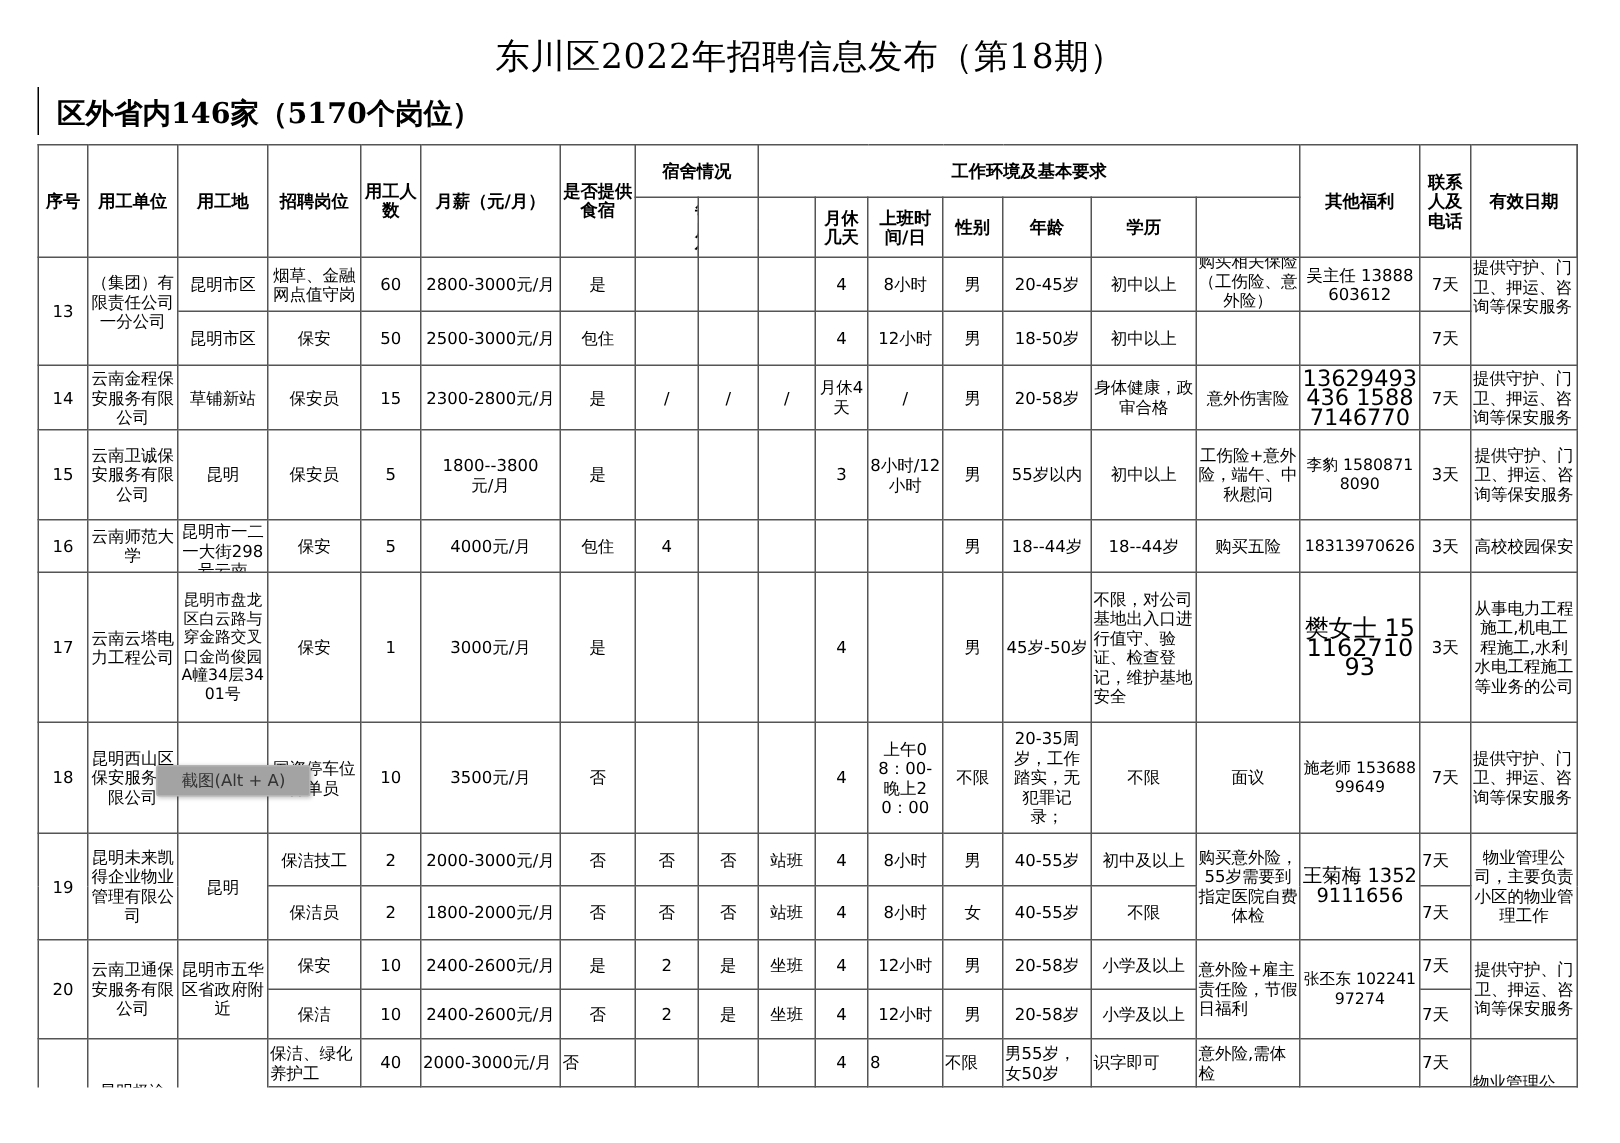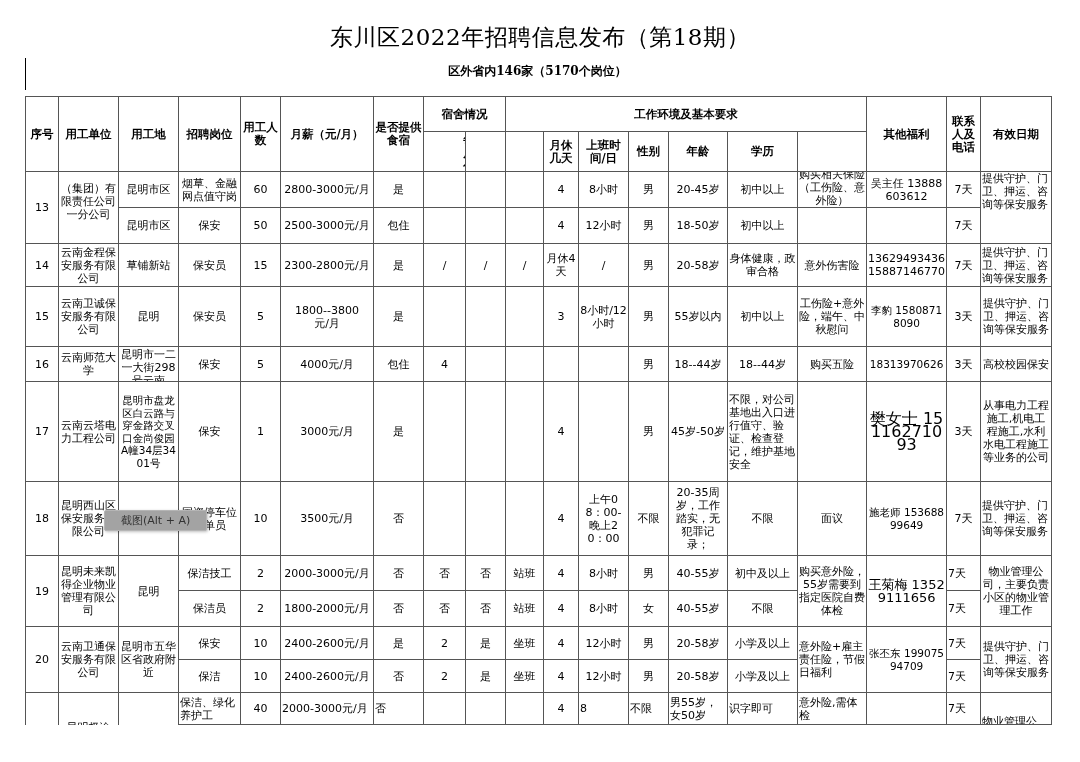--- a/index.html
+++ b/index.html
@@ -1,19 +1,19 @@
 <!DOCTYPE html>
 <html><head>
 <meta charset="utf-8">
 <style>
   html, body { margin:0; padding:0; background:#ffffff; }
   body { width:1080px; height:762px; position:relative; overflow:hidden; font-family:"DejaVu Sans", sans-serif; color:#000; }
   .title { position:absolute; left:0; width:1080px; top:22px; text-align:center; font-family:"DejaVu Serif", serif; font-size:23px; letter-spacing:0.5px; }
   .leftbar { position:absolute; left:25px; top:58px; width:1px; height:32px; background:#000; }
-  .subtitle { position:absolute; left:25px; width:1025px; top:63px; text-align:center; font-family:"DejaVu Serif", serif; font-weight:bold; font-size:12px; }
+  .subtitle { position:absolute; left:38px; width:1025px; top:63px; font-family:"DejaVu Serif", serif; font-weight:bold; font-size:19px; }
   table.grid { position:absolute; left:25px; top:96px; border-collapse:collapse; table-layout:fixed; width:1026px; }
   table.grid td, table.grid th { border:1px solid #555; padding:0 1px; text-align:center; vertical-align:middle; font-size:11px; line-height:13px; overflow:hidden; word-break:break-all; }
   table.grid th { font-weight:bold; font-size:11.5px;text-align:center; }
   .clip3 { max-height:39px; overflow:hidden; display:block; }
   .clip-h { height:37px; overflow:hidden; display:flex; align-items:flex-start; justify-content:center; padding-top:2px;padding-left:44px; }
   .l { text-align:left !important; }
   .tooltip { position:absolute; left:104px; top:510px; background:#a3a3a3; border:1px solid #b5b5b5; box-shadow:1px 1px 3px rgba(0,0,0,0.25); font-size:11px; padding:2px 16px; color:#333; border-radius:2px; white-space:nowrap; }
 </style>
 </head>
 <body>
@@ -139,21 +139,21 @@
       <td>是</td>
       <td>/</td>
       <td>/</td>
       <td>/</td>
       <td>月休4天</td>
       <td>/</td>
       <td>男</td>
       <td>20-58岁</td>
       <td>身体健康，政审合格</td>
       <td>意外伤害险</td>
-      <td style="font-size:11px">13629493436 15887146770</td>
+      <td style="font-size:15px">13629493436 15887146770</td>
       <td>7天</td>
       <td class="l">
           <span class="clip3">提供守护、门卫、押运、咨询等保安服务</span>
         </td>
     </tr>
 
     <tr style="height:60px">
       <td>15</td>
       <td>云南卫诚保安服务有限公司</td>
       <td>昆明</td>
@@ -292,21 +292,21 @@
       <td>是</td>
       <td>2</td>
       <td>是</td>
       <td>坐班</td>
       <td>4</td>
       <td>12小时</td>
       <td>男</td>
       <td>20-58岁</td>
       <td>小学及以上</td>
       <td rowspan="2" class="l">意外险+雇主责任险，节假日福利</td>
-      <td rowspan="2" style="font-size:10.5px">张丕东 19907594709</td>
+      <td rowspan="2" style="font-size:10.5px">张丕东 10224197274</td>
       <td class="l">7天</td>
       <td rowspan="2">提供守护、门卫、押运、咨询等保安服务</td>
     </tr>
     <tr style="height:33px">
       <td>保洁</td>
       <td>10</td>
       <td>2400-2600元/月</td>
       <td>否</td>
       <td>2</td>
       <td>是</td>

